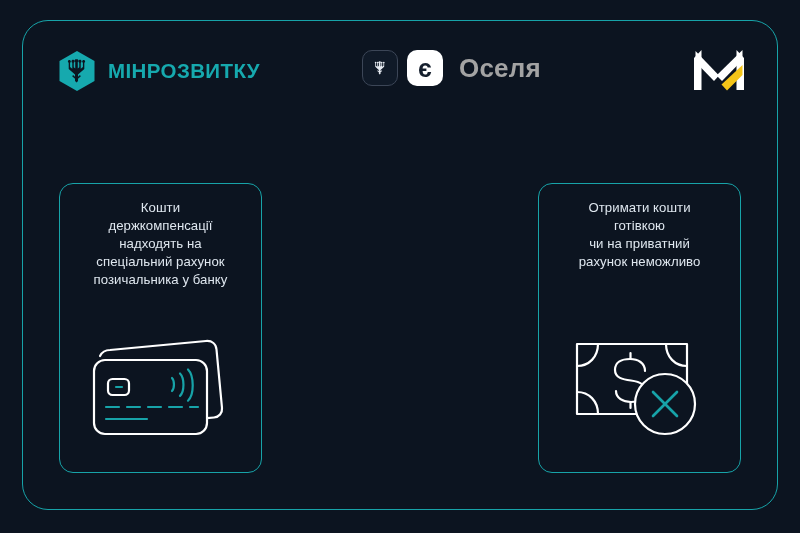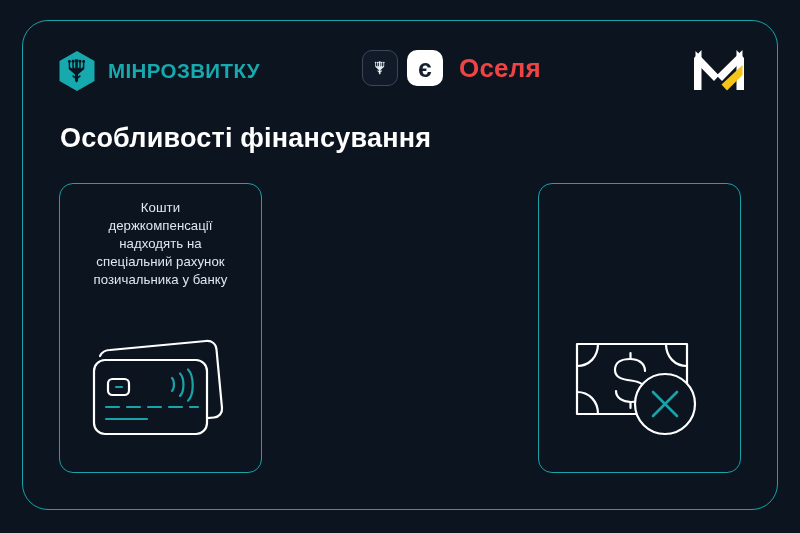--- a/index.html
+++ b/index.html
@@ -88,21 +88,21 @@
     display: flex;
     align-items: center;
     justify-content: center;
     color: #16202e;
     font-size: 25px;
     font-weight: 700;
     line-height: 1;
     box-sizing: border-box;
   }
   .oselya-text {
-    color: #ef4444;
+    color: #a3a3a3;
     font-size: 26px;
     font-weight: 700;
     margin-left: 7px;
     letter-spacing: 0.2px;
     white-space: nowrap;
   }
 
   .logo-m {
     position: absolute;
     right: 32px;
@@ -197,21 +197,20 @@
 
     <svg class="logo-m" viewBox="0 0 54 44">
       <polygon points="2,42 2,10 9.5,2 9.5,42" fill="#ffffff"></polygon>
       <polygon points="44.5,42 44.5,2 52,10 52,42" fill="#ffffff"></polygon>
       <polygon points="3.5,3 27,27.5 22,33 3.5,14" fill="#ffffff"></polygon>
       <polygon points="50.5,2 50.5,12 30,33 24.5,27.5" fill="#ffffff"></polygon>
       <polygon points="50.5,17 50.5,27 35,42.5 29.5,36.5" fill="#f5c518"></polygon>
     </svg>
   </div>
 
-  <div class="page-title">Особливості фінансування</div>
 
   <div class="cards">
 
     <div class="card">
       <div class="card-text">Кошти
 держкомпенсації
 надходять на
 спеціальний рахунок
 позичальника у банку</div>
       <div class="card-icon">
@@ -227,20 +226,24 @@
             <path d="M94 47.5 c4.6 4.6 4.6 17.8 0 22.4"></path>
             <path d="M102 43.5 c6.3 6.3 6.3 25.5 0 31.2"></path>
             <path d="M20 81 h13 M41 81 h13 M62 81 h13 M83 81 h13 M104 81 h8"></path>
             <path d="M20 93 h41"></path>
           </g>
         </svg>
       </div>
     </div>
 
     <div class="card">
+      <div class="card-text">Отримати кошти
+готівкою
+чи на приватний
+рахунок неможливо</div>
       <div class="card-icon">
         <svg width="150" height="120" viewBox="0 0 150 120">
           <g fill="none" stroke="#ffffff" stroke-width="2.2" stroke-linejoin="round" stroke-linecap="round">
             <rect x="12" y="18" width="110" height="70"></rect>
             <path d="M12 40 C24 40 33 31 33 18"></path>
             <path d="M122 40 C110 40 101 31 101 18"></path>
             <path d="M12 66 C24 66 33 75 33 88"></path>
             <path d="M122 66 C110 66 101 75 101 88"></path>
             <path d="M80 45 C80 37 73 33 65 33 C57 33 50 36 50 44 C50 52 58 53.5 66 54.5 C74 55.5 81 58 81 66 C81 73 74 76 66 76 C58 76 51 72 51 65"></path>
             <path d="M65.5 27 L65.5 33 M65.5 76 L65.5 82"></path>

